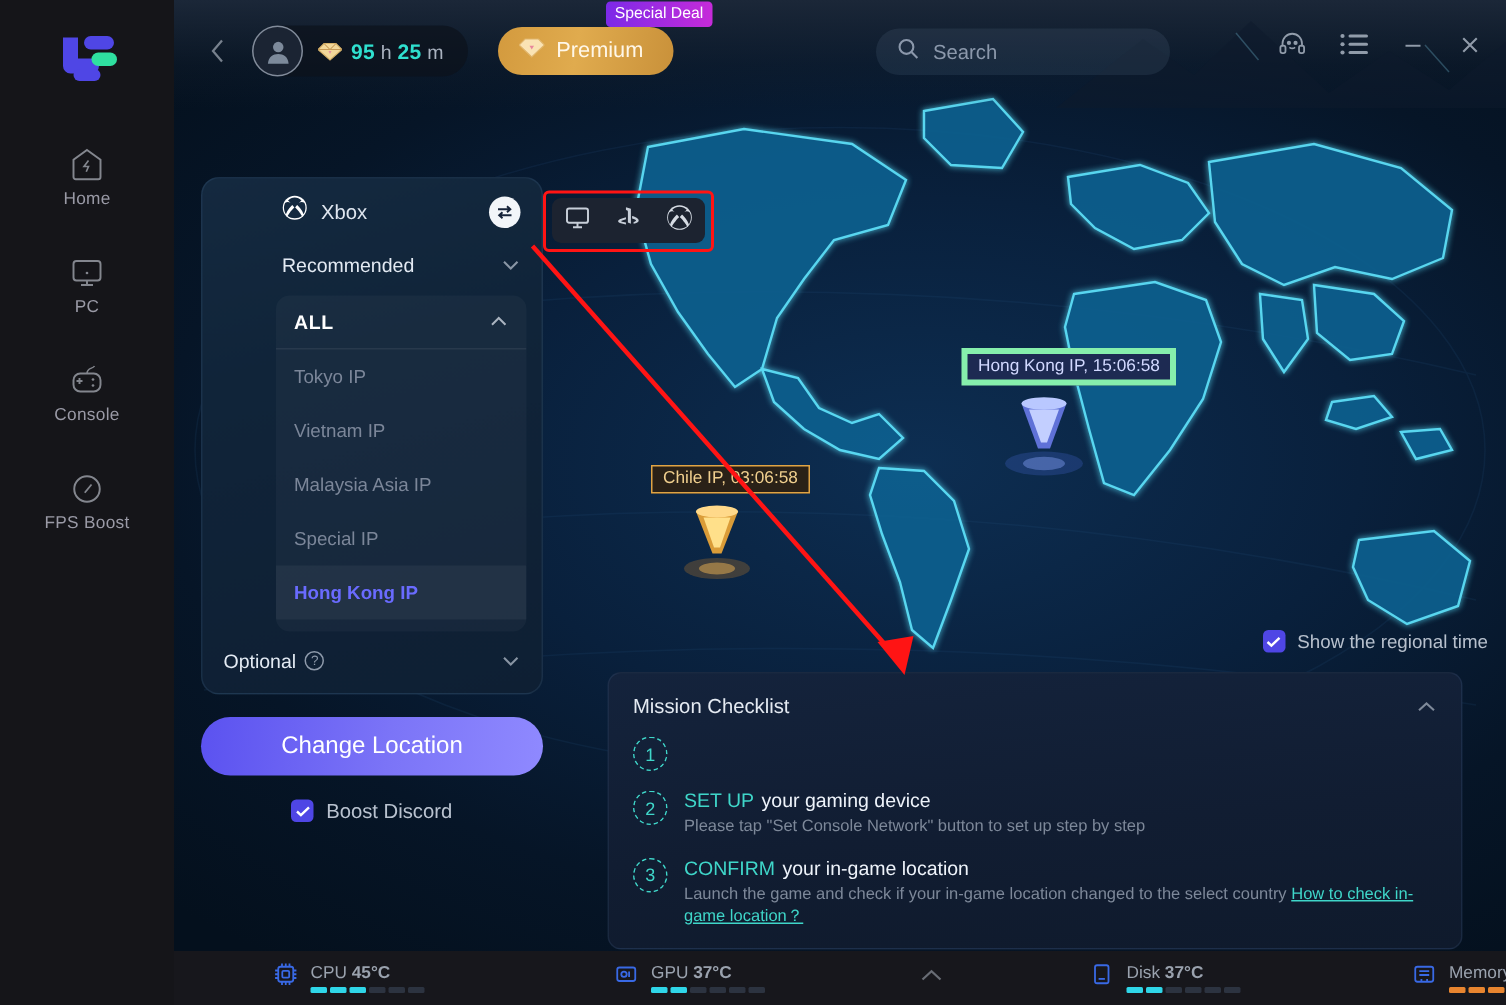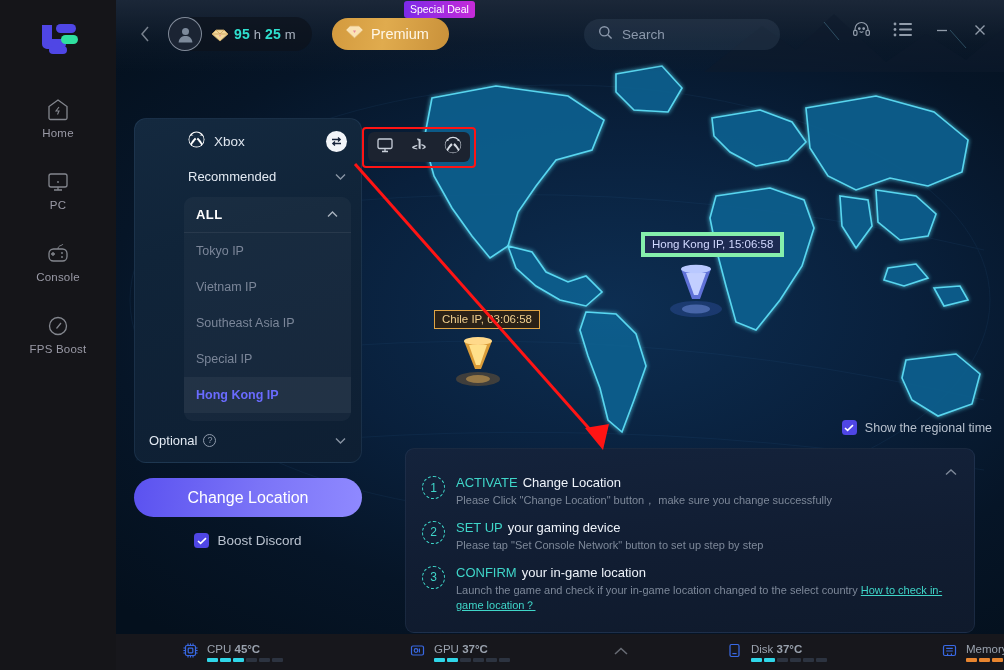--- a/index.html
+++ b/index.html
@@ -507,21 +507,21 @@
               </svg>
           </span>
         </div>
         <div class="ip-row">
             <span>Tokyo IP</span>
           </div>
         <div class="ip-row">
             <span>Vietnam IP</span>
           </div>
         <div class="ip-row">
-            <span>Southeast Asia IP</span>
+            <span>Malaysia Asia IP</span>
           </div>
         <div class="ip-row">
             <span>Special IP</span>
           </div>
         <div class="ip-row sel">
             <span>Hong Kong IP</span>
           </div>
       </div>
 
       <div class="optional">
@@ -601,34 +601,29 @@
     <div class="regional">
       <span class="cbx">
         <svg width="10" height="8" viewBox="0 0 10 8" fill="none" stroke="#fff" stroke-width="1.6">
             <path d="M1 4 L3.6 6.4 L9 1.2"></path>
           </svg>
       </span>
       <span class="rtxt">Show the regional time</span>
     </div>
 
     <div class="mission">
+      <div class="mtitle">Mission Checklist</div>
       <span class="mcollapse">
         <svg width="14" height="9" viewBox="0 0 14 9" fill="none" stroke="#c6cfdb" stroke-width="1.4">
             <path d="M2 6.5 L7 2 L12 6.5"></path>
           </svg>
       </span>
 
       <div class="step">
         <span class="bub">1</span>
-        <div>
-          <div class="step-h">
-            <span class="kw">ACTIVATE</span><span>Change Location</span>
-          </div>
-          <div class="step-d">Please Click "Change Location" button， make sure you change successfully</div>
-        </div>
       </div>
 
       <div class="step">
         <span class="bub">2</span>
         <div>
           <div class="step-h">
             <span class="kw">SET UP</span><span>your gaming device</span>
           </div>
           <div class="step-d">Please tap "Set Console Network" button to set up step by step</div>
         </div>

